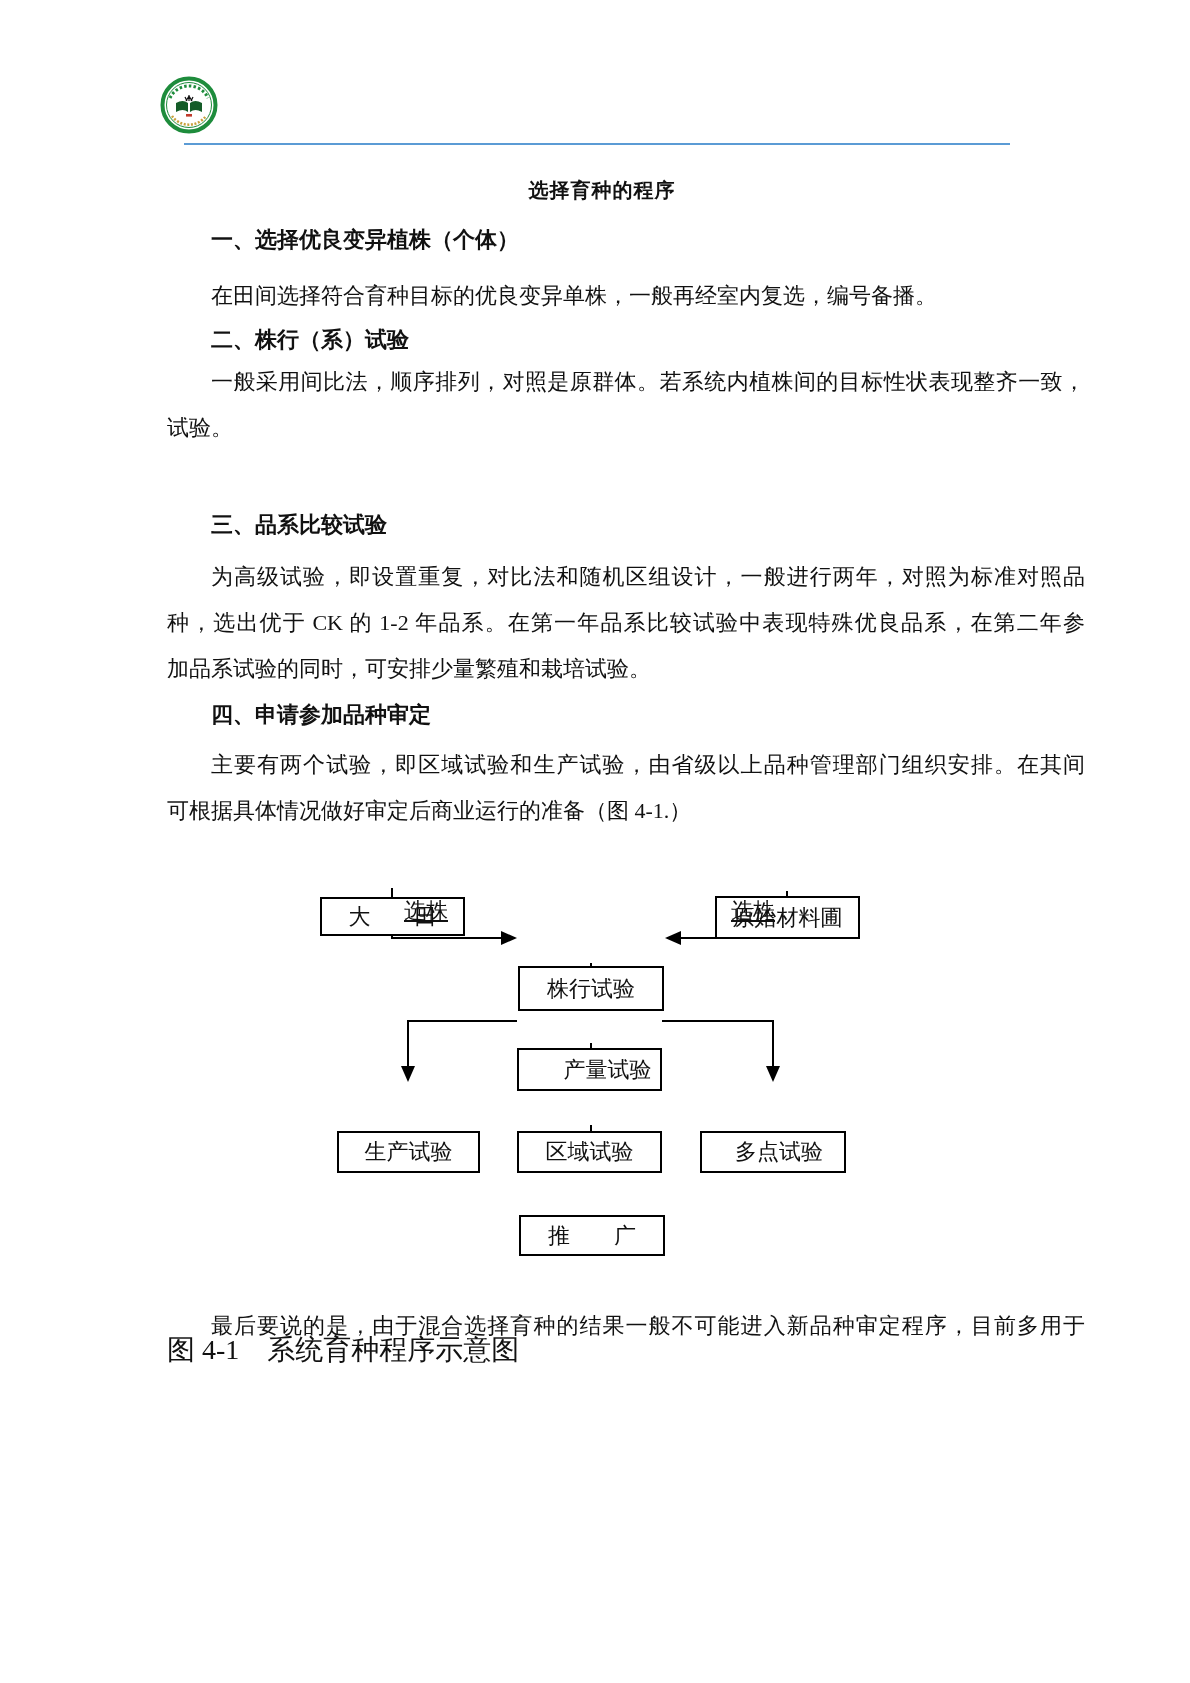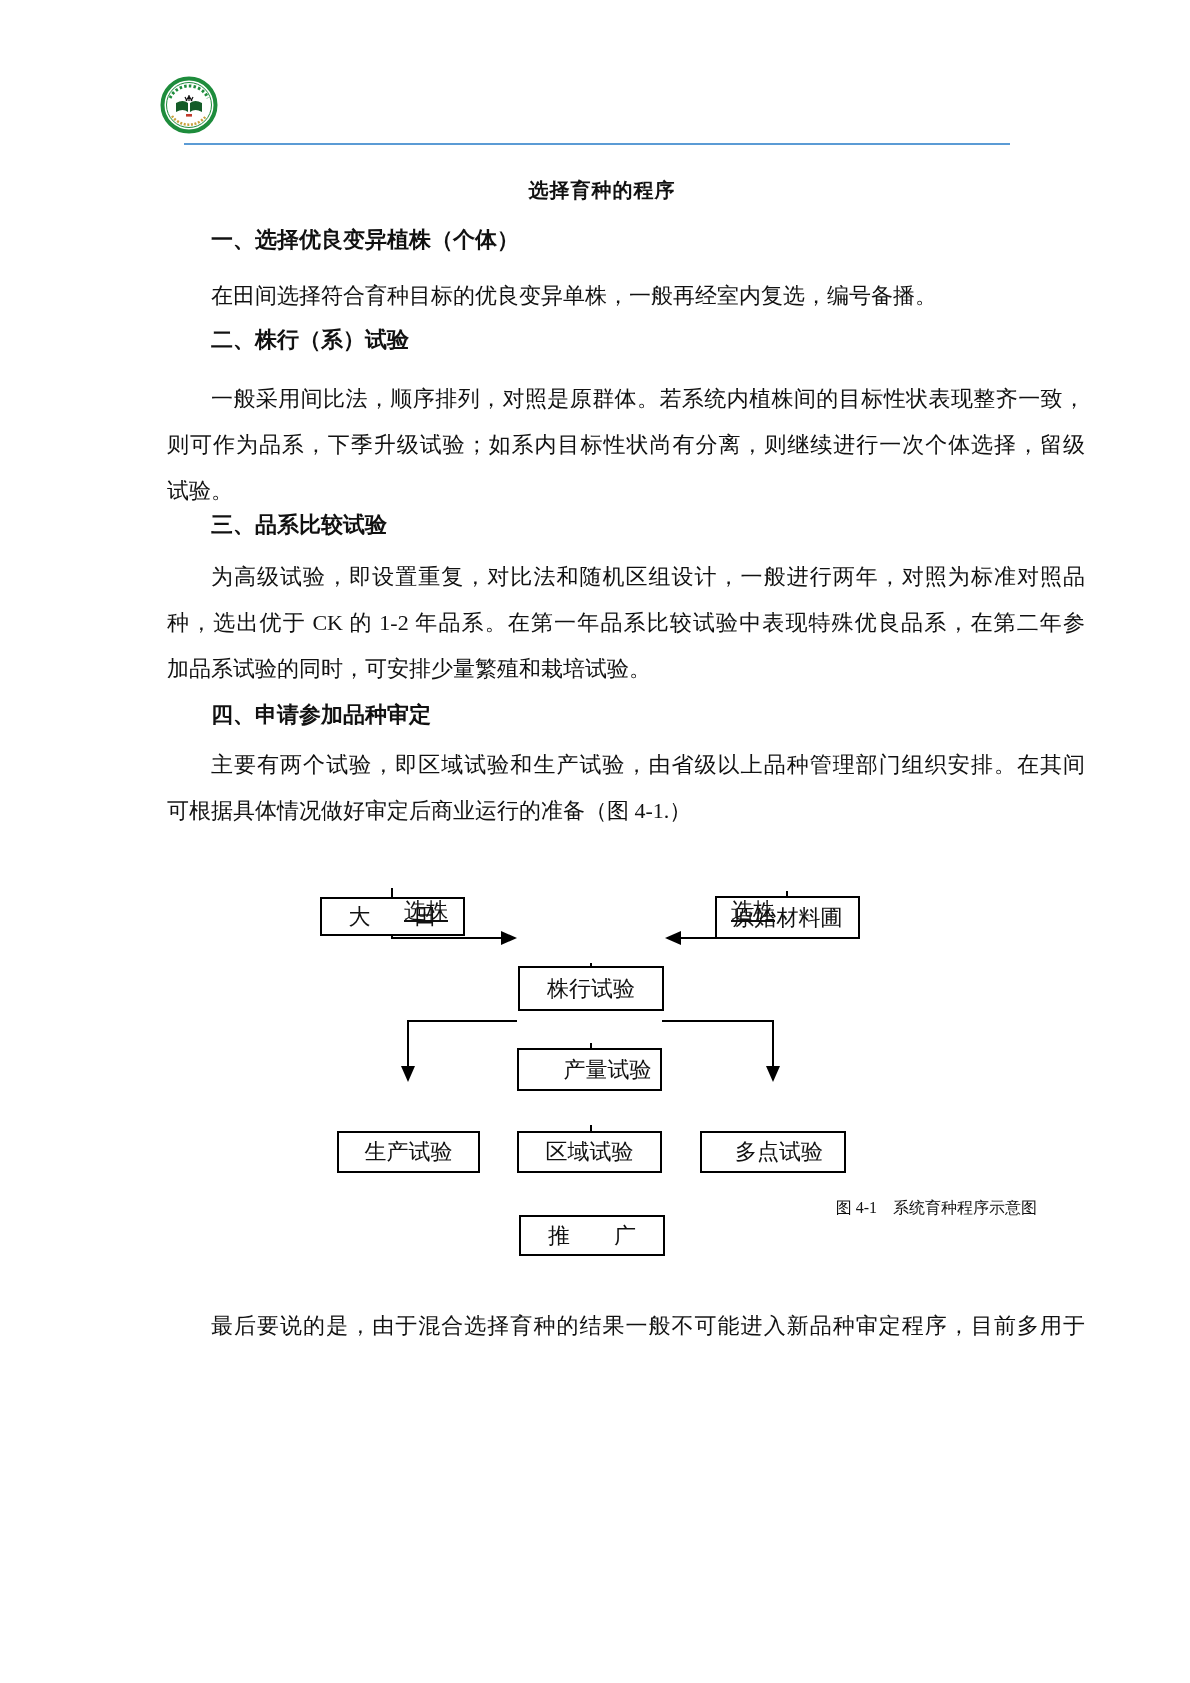--- a/index.html
+++ b/index.html
@@ -43,22 +43,22 @@
   .n-nursery{left:415px;top:8px;width:145px;height:43px;line-height:39px;}
   .n-row{left:218px;top:78px;width:146px;height:45px;line-height:41px;}
   .n-yield{left:217px;top:160px;width:145px;height:43px;line-height:39px;padding-left:36px;}
   .n-production{left:37px;top:243px;width:143px;height:42px;line-height:38px;}
   .n-regional{left:217px;top:243px;width:145px;height:42px;line-height:38px;}
   .n-multisite{left:400px;top:243px;width:146px;height:42px;line-height:38px;padding-left:12px;}
   .n-extension{left:219px;top:327px;width:146px;height:41px;line-height:37px;}
   .lbl-left{left:104px;top:58px;}
   .lbl-right{left:431px;top:58px;}
   .fig-caption{
-    position:absolute;left:167px;top:1194px;width:870px;height:28px;line-height:28px;
-    text-align:right;font-size:16px;
+    position:absolute;left:167px;top:1336px;width:870px;height:28px;line-height:28px;
+    text-align:left;font-size:28px;
   }
 </style>
 </head>
 <body>
 
 <div class="page">
 
   <svg class="logo" viewBox="0 0 58 58" aria-hidden="true">
     <circle cx="29" cy="29" r="26.5" fill="#ffffff" stroke="#1e8c3c" stroke-width="4"></circle>
     <circle cx="29" cy="29" r="22.5" fill="#ffffff" stroke="#1e8c3c" stroke-width="1"></circle>
@@ -72,23 +72,22 @@
   <div class="divider"></div>
 
   <div class="doc-title">选择育种的程序</div>
 
   <div class="sec-heading" style="top:225px">一、选择优良变异植株（个体）</div>
   <div class="para" style="top:273px">
     <div class="line indent">在田间选择符合育种目标的优良变异单株，一般再经室内复选，编号备播。</div>
   </div>
 
   <div class="sec-heading" style="top:325px">二、株行（系）试验</div>
-  <div class="para" style="top:376px">
+  <div class="para" style="top:359px">
     <div class="line just indent">一般采用间比法，顺序排列，对照是原群体。若系统内植株间的目标性状表现整齐一致，</div>
-    <div class="line just">则可作为品系，下季升级试验；如系内目标性状尚有分离，则继续进行一次个体选择，留级</div>
     <div class="line">试验。</div>
   </div>
 
   <div class="sec-heading" style="top:510px">三、品系比较试验</div>
   <div class="para" style="top:554px">
     <div class="line just indent">为高级试验，即设置重复，对比法和随机区组设计，一般进行两年，对照为标准对照品</div>
     <div class="line just">种，选出优于 CK 的 1-2 年品系。在第一年品系比较试验中表现特殊优良品系，在第二年参</div>
     <div class="line">加品系试验的同时，可安排少量繁殖和栽培试验。</div>
   </div>
 

